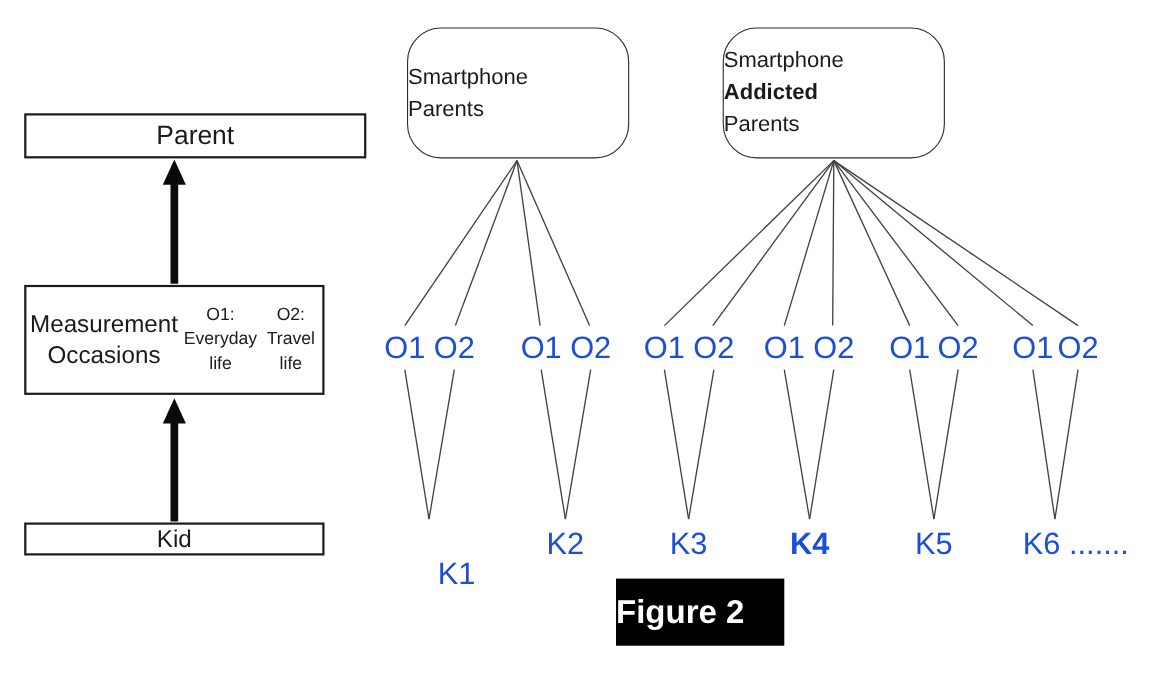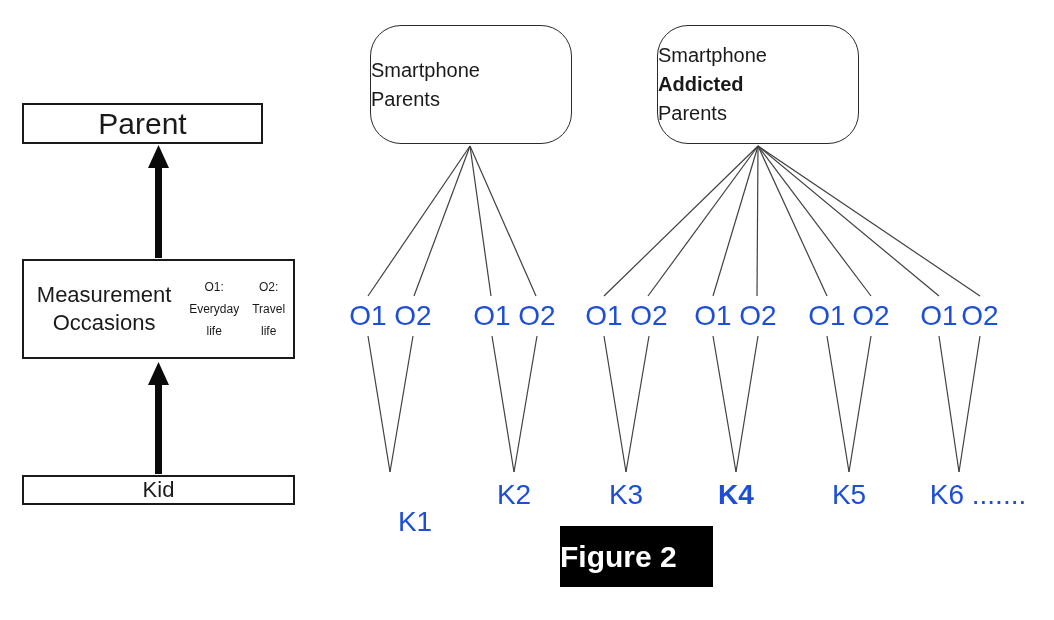--- a/index.html
+++ b/index.html
@@ -20,25 +20,25 @@
   }
   .box {
     position: absolute;
     border: 2px solid #1a1a1a;
     background: #ffffff;
     display: flex;
     align-items: center;
     justify-content: center;
     text-align: center;
   }
-  .box-parent   { left: 22px;  top: 103px; width: 241px; height: 41px; font-size: 30px; }
+  .box-parent   { left: 22px;  top: 103px; width: 311px; height: 41px; font-size: 24px; }
   .box-kid      { left: 22px;  top: 475px; width: 273px; height: 30px; font-size: 22px; }
   .box-measure  { left: 22px;  top: 259px; width: 273px; height: 100px; flex-direction: row; }
   .measure-title { font-size: 22px; line-height: 28px; }
-  .measure-sub   { font-size: 12px; line-height: 22px; }
+  .measure-sub   { font-size: 16px; line-height: 22px; }
   .group-box {
     position: absolute;
     top: 25px;
     width: 202px;
     height: 119px;
     border: 1.6px solid #2b2b2b;
     border-radius: 31px;
     background: #ffffff;
     display: flex;
     flex-direction: column;

